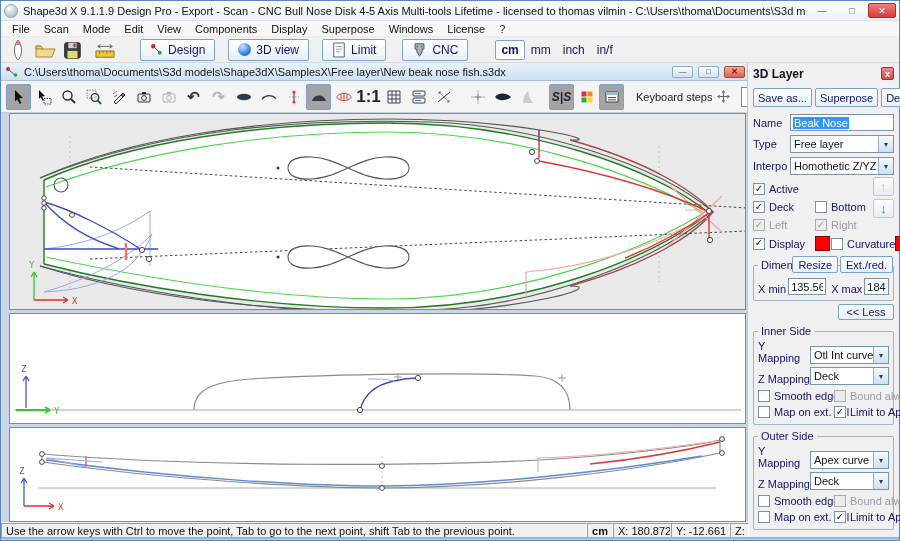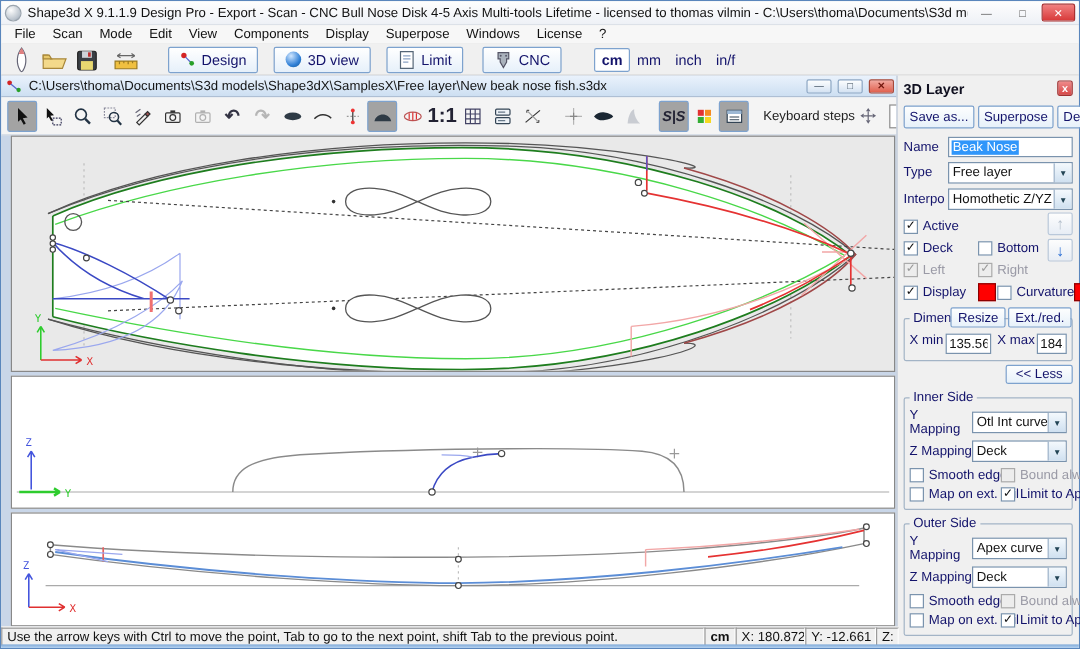--- a/index.html
+++ b/index.html
@@ -95,26 +95,26 @@
   .dim-lab{color:#9a9aa6}
   .swatch{width:15px;height:15px;background:var(--swatch-red);border:1px solid #8a0000;flex:none;margin-left:auto;margin-right:1px}
   .updown{position:absolute;top:114px;right:5px;display:flex;flex-direction:column;gap:3px}
   .ud{width:21px;height:19px;border:1px solid #b9c8da;background:linear-gradient(#fdfdfd,#e7edf5);display:flex;align-items:center;justify-content:center;font-size:13px;border-radius:2px}
   .ud.up{color:#b4bfcc}
   .ud.down{color:#2b6fd4;font-weight:bold}
   .group{border:1px solid #a3b4c6;border-radius:2px;position:relative;padding:8px 4px 5px;margin-top:11px}
   .legend{position:absolute;top:-7px;left:4px;background:#f0f0f0;padding:0 3px;white-space:nowrap}
   .grp-btns{position:absolute;top:-10px;right:0;display:flex;gap:2px}
   .grp-btns .pbtn{height:17px;padding:0 5px}
-  .xrow{display:flex;align-items:flex-start;margin-top:4px}
+  .xrow{display:flex;align-items:flex-end;margin-top:4px}
   .xrow .xl{flex:none;margin-right:2px}
   .xrow .ptxt{min-width:0}
   .less-row{display:flex;justify-content:flex-end;margin-top:3px}
   .less-row .pbtn{height:16px;width:56px}
-  .grow{display:flex;align-items:center;margin-top:3px}
+  .grow{display:flex;align-items:flex-end;margin-top:3px}
   .grow .plabel{width:52px}
 
   
   .statusbar{position:absolute;left:0;bottom:0;width:748px;height:18px;background:#f0f0f0;display:flex;z-index:5}
   .seg{border:1px solid;border-color:#9a9a9a #fdfdfd #fdfdfd #9a9a9a;height:16px;margin-top:1px;display:flex;align-items:center;padding:0 4px;white-space:nowrap;overflow:hidden;color:#111}
   .seg.msg{width:586px}
   .seg.cm{width:26px;justify-content:center;font-weight:bold}
   .seg.sx{width:58px}
   .seg.sy{width:59px}
   .seg.sz{flex:1}

